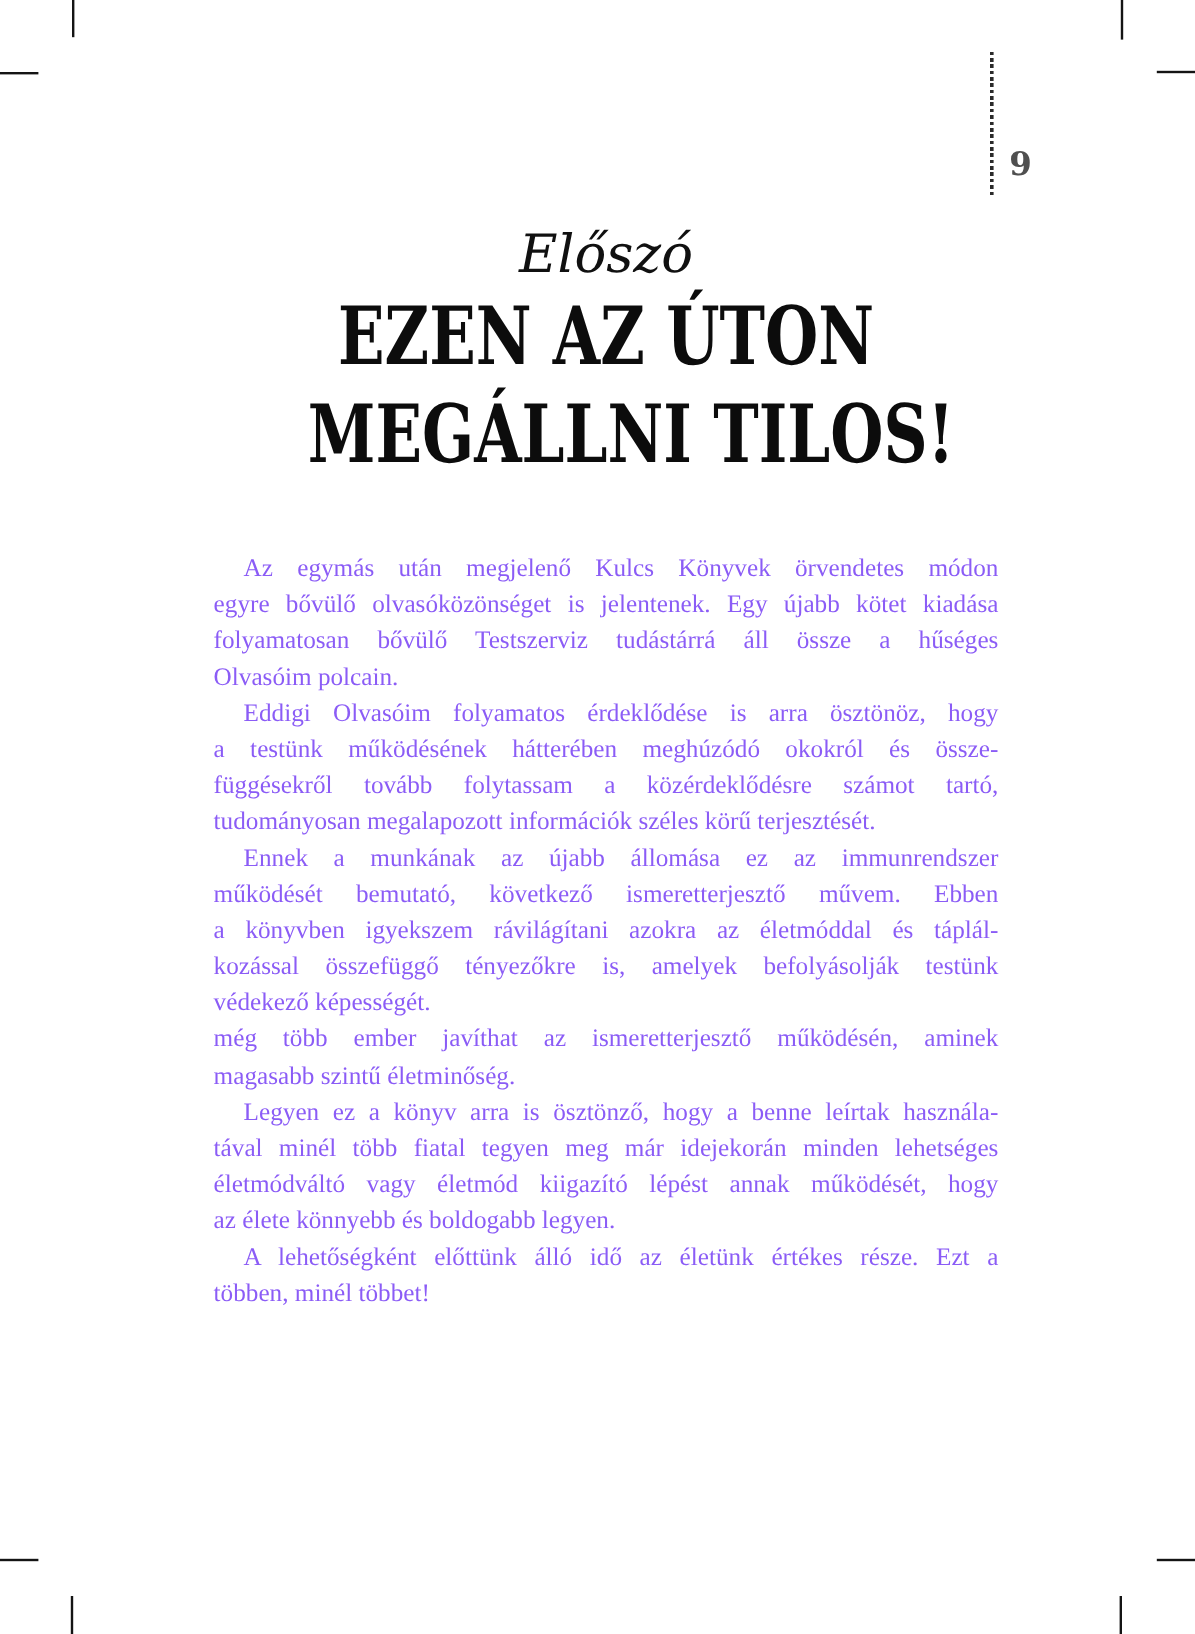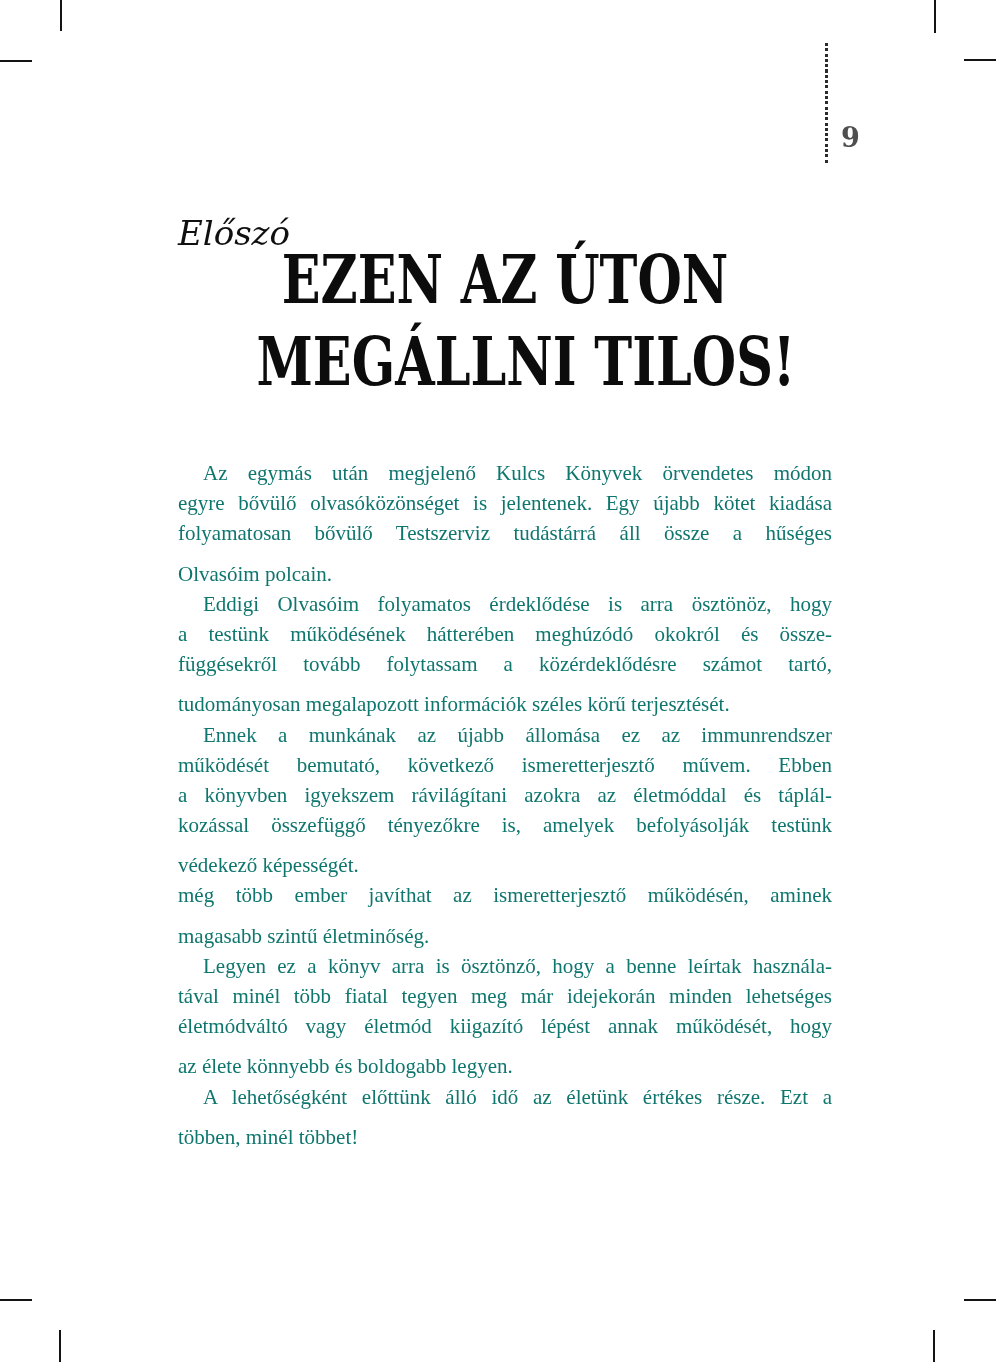--- a/index.html
+++ b/index.html
@@ -23,54 +23,54 @@
     position:absolute;
     left:841px;top:124px;
     font-family:"DejaVu Serif", serif;
     font-weight:700;
     font-size:27px;line-height:27px;
     color:#4f4f4f;
   }
   .kicker{
     position:absolute;
     left:178px;top:187px;width:654px;
+    text-align:center;
     font-family:"DejaVu Serif", serif;
     font-style:italic;
-    font-size:34px;line-height:52px;
+    font-size:44px;line-height:52px;
     color:#101010;
-    margin-top:20px;
   }
   .title{
     position:absolute;
     left:178px;top:239px;width:654px;
     text-align:center;
     font-family:"DejaVu Serif", serif;
     font-weight:700;
     font-size:67px;line-height:82px;
     color:#0c0c0c;
     transform:scaleX(0.76);
     transform-origin:50% 0;
     white-space:nowrap;
   }
   .bodytext{
     position:absolute;
     left:178px;top:458px;width:654px;
     font-family:"Liberation Serif", serif;
     font-size:21px;
-    color:#0f766e;
+    color:#8b5cf6;
   }
   .bodytext .line{
     line-height:30.2px;height:30.2px;
     text-align:justify;
     text-align-last:justify;
     text-justify:inter-word;
     white-space:normal;
   }
   .bodytext .line.first{text-indent:25px;}
-  .bodytext .line.last{text-align-last:left;margin-top:10px;}
+  .bodytext .line.last{text-align-last:left;}
 </style>
 </head>
 <body>
 
 <div class="page">
 
   <div class="mark" style="left:60px;top:0;width:2px;height:31px"></div>
   <div class="mark" style="left:0;top:60px;width:32px;height:2px"></div>
   <div class="mark" style="left:934px;top:0;width:2px;height:33px"></div>
   <div class="mark" style="left:964px;top:59px;width:32px;height:2px"></div>

